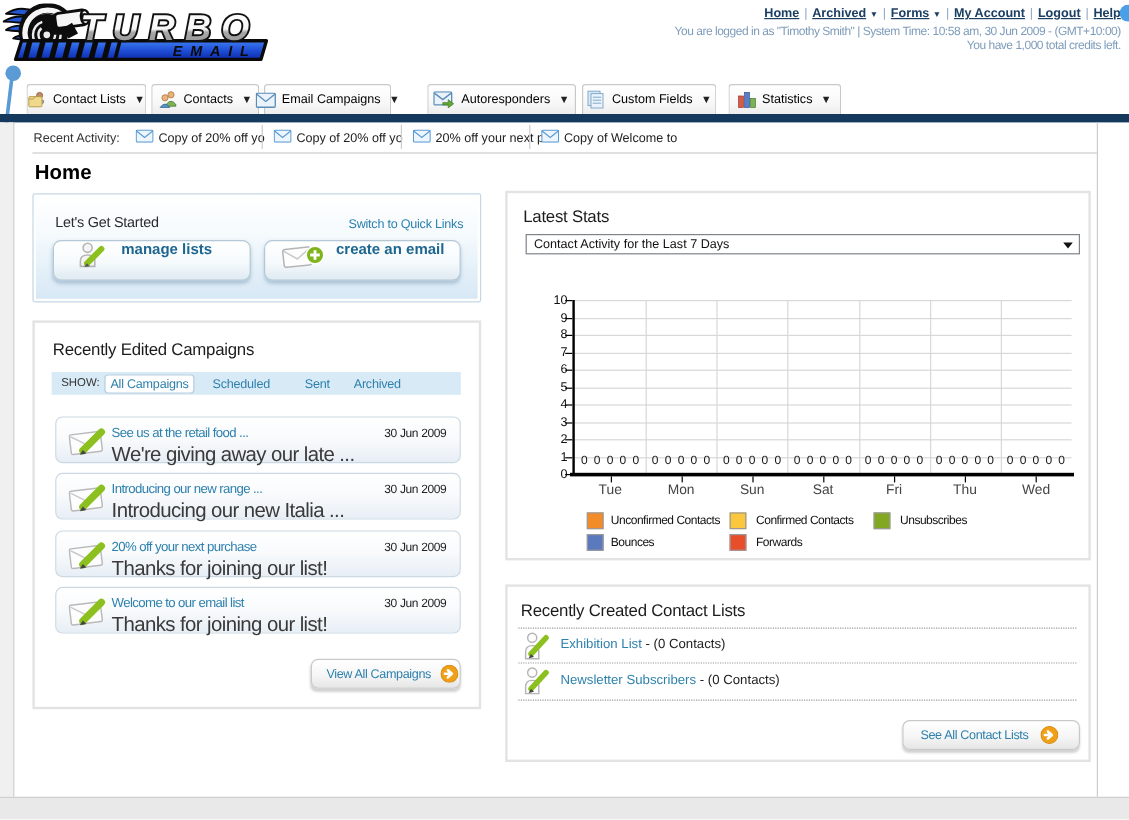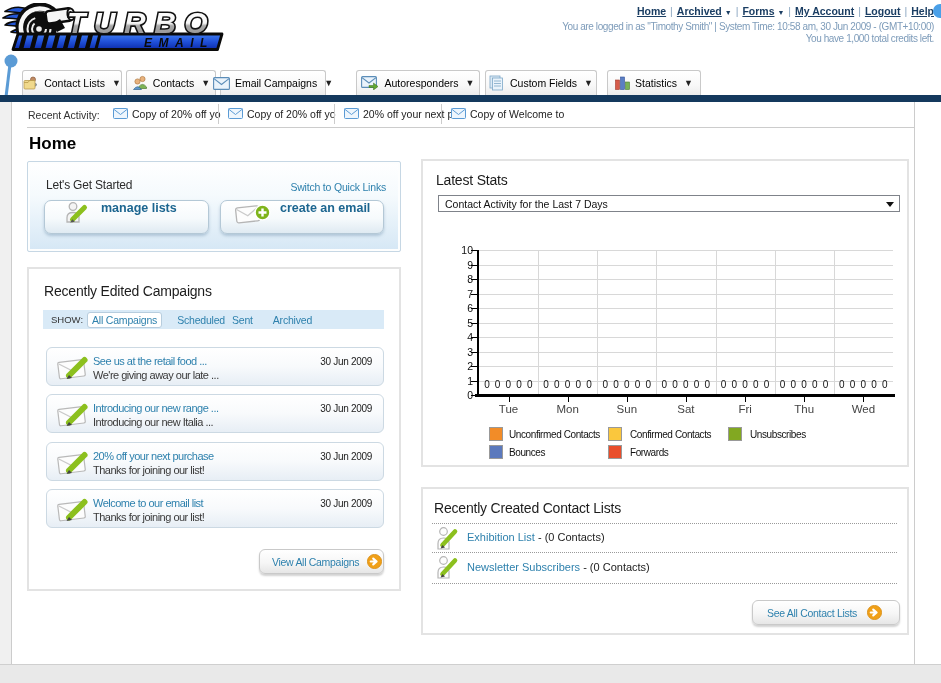--- a/index.html
+++ b/index.html
@@ -29,21 +29,21 @@
 .panelD { top:487px; left:421px; width:488px; height:148px; border:2px solid #e3e3e3; background:#fff; }
 .pA-title { top:178px; left:46px; font-size:12px; letter-spacing:-0.2px; color:#2b2b2b; }
 .pA-link { top:181px; right:555px; font-size:10.5px; letter-spacing:-0.2px; color:#2e81ad; }
 .bigbtn { position:absolute; top:200px; height:34px; border:1px solid #b4c8d6; border-radius:7px; background:linear-gradient(#ffffff,#f6fafc 55%,#dfeaf2); box-shadow:0 2px 3px rgba(130,160,185,.5); display:flex; align-items:flex-start; font-weight:bold; font-size:12.5px; color:#1d6690; white-space:nowrap; }
 .pB-title { top:283px; left:44px; font-size:14px; letter-spacing:-0.2px; color:#1c1c1c; }
 .showrow { top:310px; left:43px; width:341px; height:19px; background:#d9eaf7; display:flex; align-items:center; font-size:10px; color:#333; }
 .showrow a { color:#2e81ad; text-decoration:none; font-size:10.5px; letter-spacing:-0.2px; }
 .allc { background:#fff; border:1px solid #b7cdde; border-radius:3px; padding:1px 4px; margin-left:4px; color:#2e81ad; font-size:10.5px; letter-spacing:-0.2px; }
 .card { position:absolute; left:46px; width:338px; height:39px; border:1px solid #ccd9e3; border-radius:6px; background:linear-gradient(#ffffff,#f8fafc 50%,#e7eef5); }
 .card .t { position:absolute; left:46px; top:7px; font-size:11px; letter-spacing:-0.5px; color:#2e81ad; white-space:nowrap; }
-.card .s { position:absolute; left:46px; top:21px; font-size:11px; letter-spacing:-0.5px; color:#3a3a3a; white-space:nowrap; }
+.card .s { position:absolute; left:46px; top:21px; font-size:17px; letter-spacing:-0.5px; color:#3a3a3a; white-space:nowrap; }
 .card .d { position:absolute; right:11px; top:8px; font-size:10px; letter-spacing:-0.3px; color:#222; }
 .pillbtn { position:absolute; height:25px; border:1px solid #c9c9c9; border-radius:6px; background:linear-gradient(#ffffff,#f6f6f6 55%,#e6e6e6); box-shadow:0 2px 2px rgba(0,0,0,.18); display:flex; align-items:center; font-size:10.5px; letter-spacing:-0.3px; color:#2e81ad; white-space:nowrap; }
 .pC-title { top:172px; left:436px; font-size:14px; letter-spacing:-0.2px; color:#1c1c1c; }
 .sel { top:195px; left:438px; width:462px; height:17px; border:1px solid #7f838a; background:#fff; font-size:10.5px; color:#111; display:flex; align-items:center; padding-left:6px; }
 .sel .arr { position:absolute; right:5px; top:6px; width:0; height:0; border-left:4px solid transparent; border-right:4px solid transparent; border-top:5px solid #111; }
 .pD-title { top:500px; left:434px; font-size:14px; letter-spacing:-0.2px; color:#1c1c1c; }
 .dotline { position:absolute; left:432px; width:465px; height:1px; border-top:1px dotted #9a9a9a; }
 .cl-item { position:absolute; left:467px; font-size:11px; color:#222; white-space:nowrap; }
 .cl-item a { color:#2e81ad; text-decoration:none; }
 .grid-h { position:absolute; left:479px; width:414px; height:1px; background:#d8d8d8; }
@@ -197,21 +197,21 @@
           <circle cx="28.5" cy="11.5" r="7.4" fill="#7fb41c" stroke="#fff" stroke-width="1.4"></circle>
           <path d="M28.5 7.5 V15.5 M24.5 11.5 H32.5" stroke="#fff" stroke-width="2.4"></path>
         </svg>
       </span>create an email</div>
   <div class="abs panelB"></div>
   <div class="abs pB-title">Recently Edited Campaigns</div>
   <div class="abs showrow">
       <span style="margin-left:8px; font-size:9.5px;">SHOW:</span>
       <span class="allc">All Campaigns</span>
       <a href="#" style="margin-left:15px;">Scheduled</a>
-      <a href="#" style="margin-left:7px;">Sent</a>
+      <a href="#" style="margin-left:29px;">Sent</a>
       <a href="#" style="margin-left:20px;">Archived</a>
     </div>
   <div class="card" style="top:347px;">
       <svg width="32" height="28" viewBox="0 0 32 28" style="position:absolute; left:10px; top:6px;">
         <g transform="rotate(-7 14 15)">
           <rect x="1.5" y="7" width="26" height="16.5" rx="1.5" fill="#fdfdfd" stroke="#b9b9b9" stroke-width="1.2"></rect>
           <path d="M2.5 8.5 L14.5 16.5 L26.5 8.5" fill="none" stroke="#c9c9c9" stroke-width="1.2"></path>
         </g>
         <path d="M12 21.5 L27.5 6" stroke="#8cc01e" stroke-width="6" stroke-linecap="round"></path>
         <path d="M9.5 25 L12 21 L15 24 Z" fill="#444"></path>

